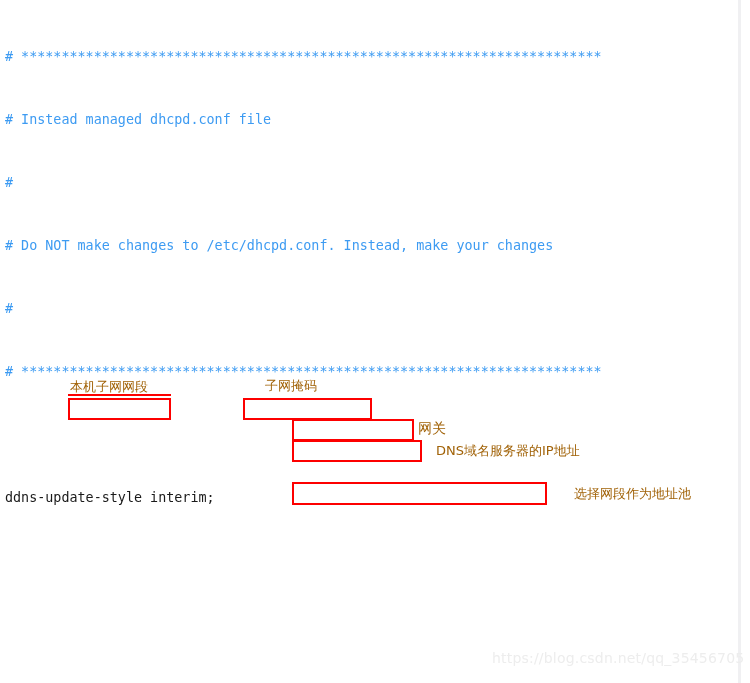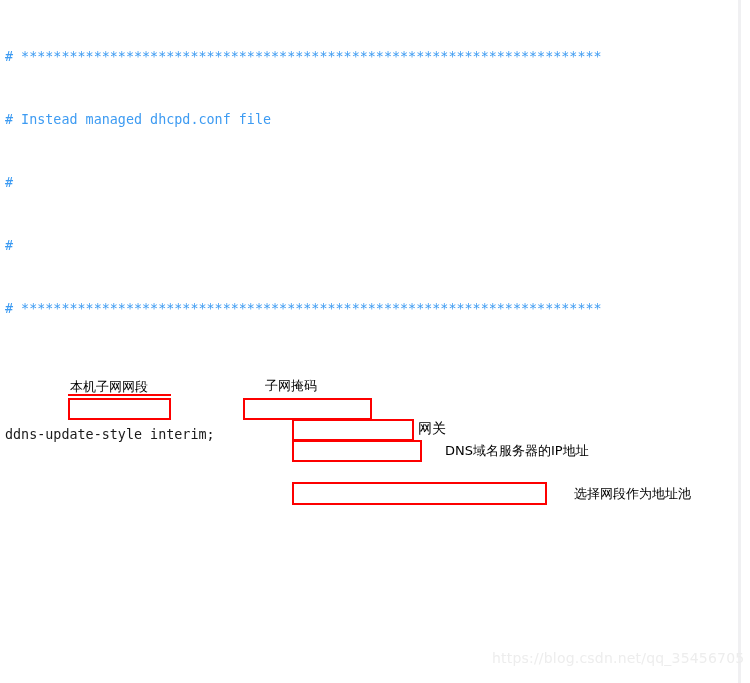--- a/index.html
+++ b/index.html
@@ -64,21 +64,21 @@
   
   .uline {
     position: absolute;
     height: 2px;
     background: #fd0000;
   }
 
   
   .anno {
     position: absolute;
-    color: #000000;
+    color: #a16207;
     font-family: "DejaVu Sans", "Liberation Sans", sans-serif;
     font-size: 13px;
     line-height: 15px;
     white-space: nowrap;
   }
   .anno.big { font-size: 14px; }
 
   
   .watermark {
     position: absolute;
@@ -95,20 +95,21 @@
 <body>
 
 <div id="page">
 
   <div class="page-edge"></div>
 
   <div class="code">
     <div class="ln cmt"># ************************************************************************</div>
     <div class="ln cmt"># Instead managed dhcpd.conf file</div>
     <div class="ln cmt">#</div>
+    <div class="ln cmt"># Do NOT make changes to /etc/dhcpd.conf. Instead, make your changes</div>
     <div class="ln cmt">#</div>
     <div class="ln cmt"># ************************************************************************</div>
     <div class="ln"></div>
     <div class="ln">ddns-update-style interim;</div>
     
     
     
     
     
     
@@ -149,18 +150,18 @@
   <div class="box" style="left:243px; top:398px; width:129px; height:22px;"></div>
   <div class="box" style="left:292px; top:419px; width:122px; height:22px;"></div>
   <div class="box" style="left:292px; top:440px; width:130px; height:22px;"></div>
   <div class="box" style="left:292px; top:482px; width:255px; height:23px;"></div>
 
   <div class="uline" style="left:68px;  top:394px; width:103px;"></div>
 
   <span class="anno" style="left:70px;  top:379px;">本机子网网段</span>
   <span class="anno" style="left:265px; top:379px;font-family:Liberation Mono, monospace;">子网掩码</span>
   <span class="anno big" style="left:418px; top:421px;">网关</span>
-  <span class="anno" style="left:445px; top:443px;">DNS域名服务器的IP地址</span>
+  <span class="anno" style="left:436px; top:443px;">DNS域名服务器的IP地址</span>
   <span class="anno" style="left:574px; top:486px;">选择网段作为地址池</span>
 
   <div class="watermark">https://blog.csdn.net/qq_35456705</div>
 
 </div>
 
 </body></html>

